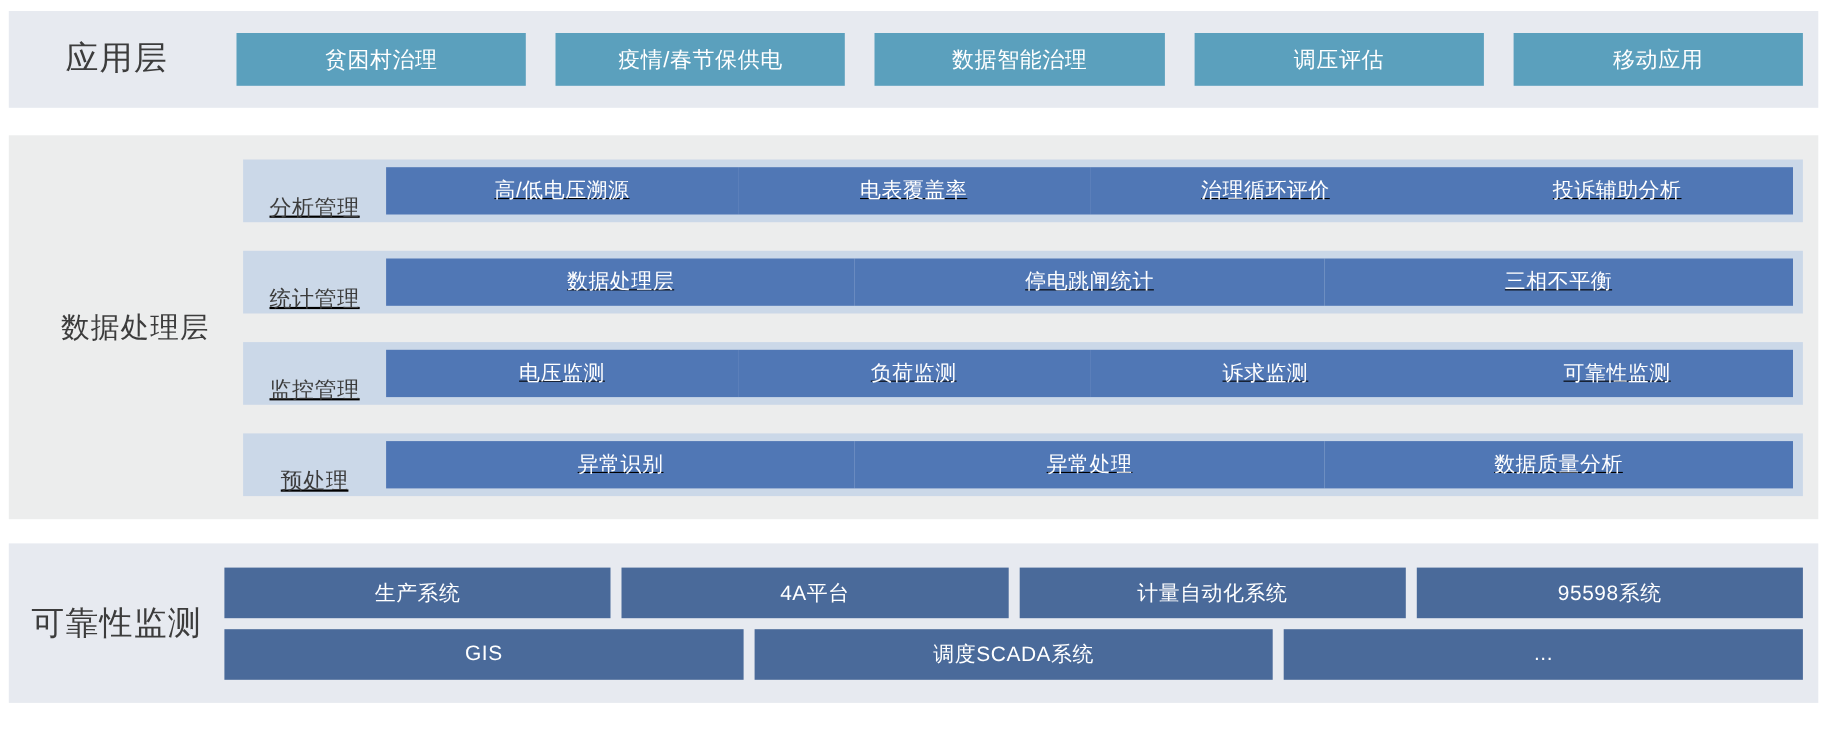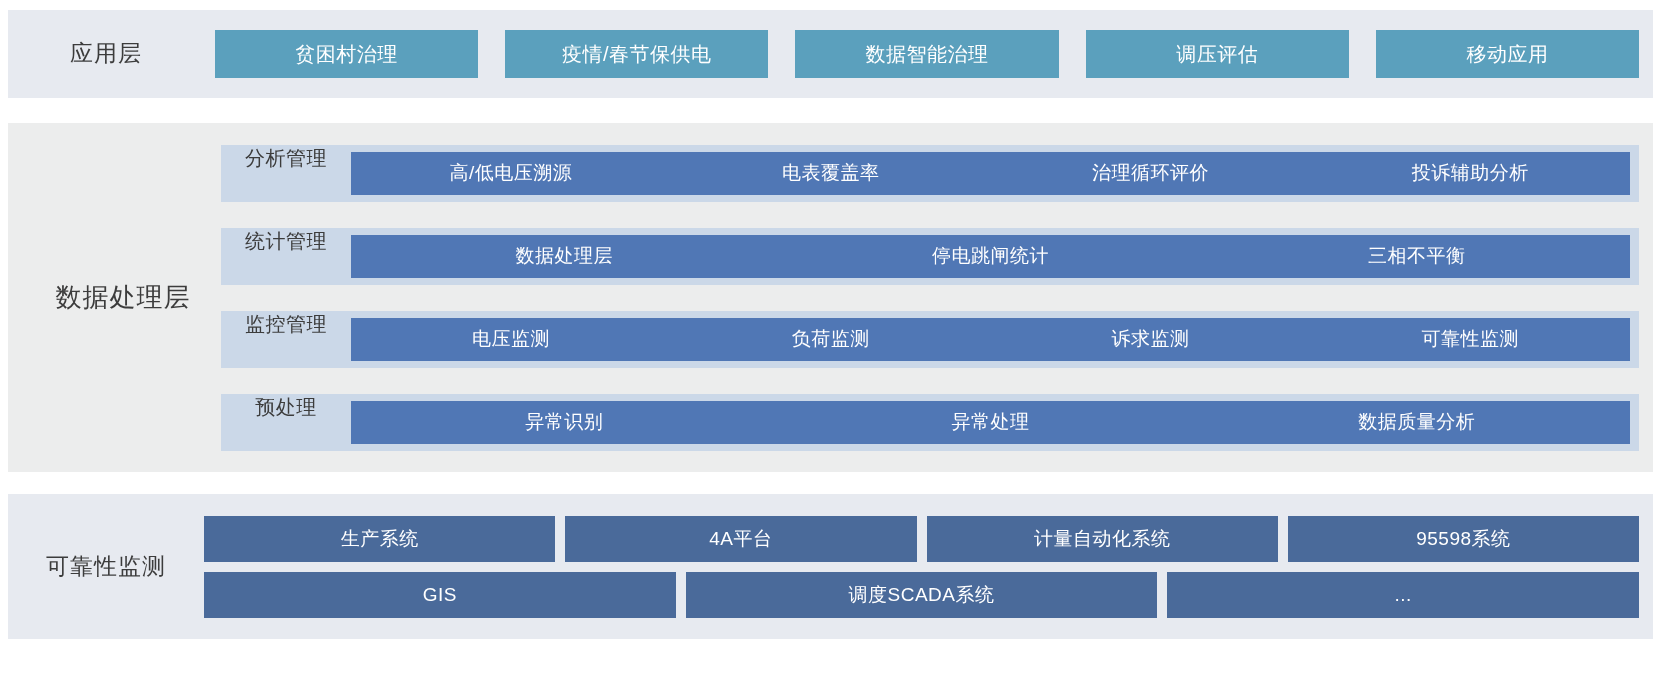--- a/index.html
+++ b/index.html
@@ -27,21 +27,21 @@
     left: 8px;
     right: 8px;
     display: flex;
     align-items: center;
     box-sizing: border-box;
   }
 
   .layer-label {
     flex: 0 0 196px;
     text-align: center;
-    font-size: 23px;
+    font-size: 30px;
     color: #3c3c3c;
     letter-spacing: 1px;
     line-height: 1.2;
     user-select: none;
   }
 
   .layer-body {
     flex: 1 1 auto;
     display: flex;
     flex-direction: column;
@@ -81,24 +81,25 @@
   #layer-processing .layer-label {
     font-size: 26px;
     margin-left: 17px;
   }
   #layer-processing .layer-body {
     gap: 26px;
     padding-right: 14px;
   }
   .proc-row {
     display: flex;
-    align-items: flex-start;
+    align-items: flex-end;
     background: #cbd8e8;
     height: 57px;
     box-sizing: border-box;
+    text-decoration: underline;
   }
   .proc-row-label {
     flex: 0 0 130px;
     text-align: center;
     font-size: 20px;
     color: #3c3c3c;
     letter-spacing: 0.5px;
   }
   .proc-row-boxes {
     flex: 1 1 auto;

